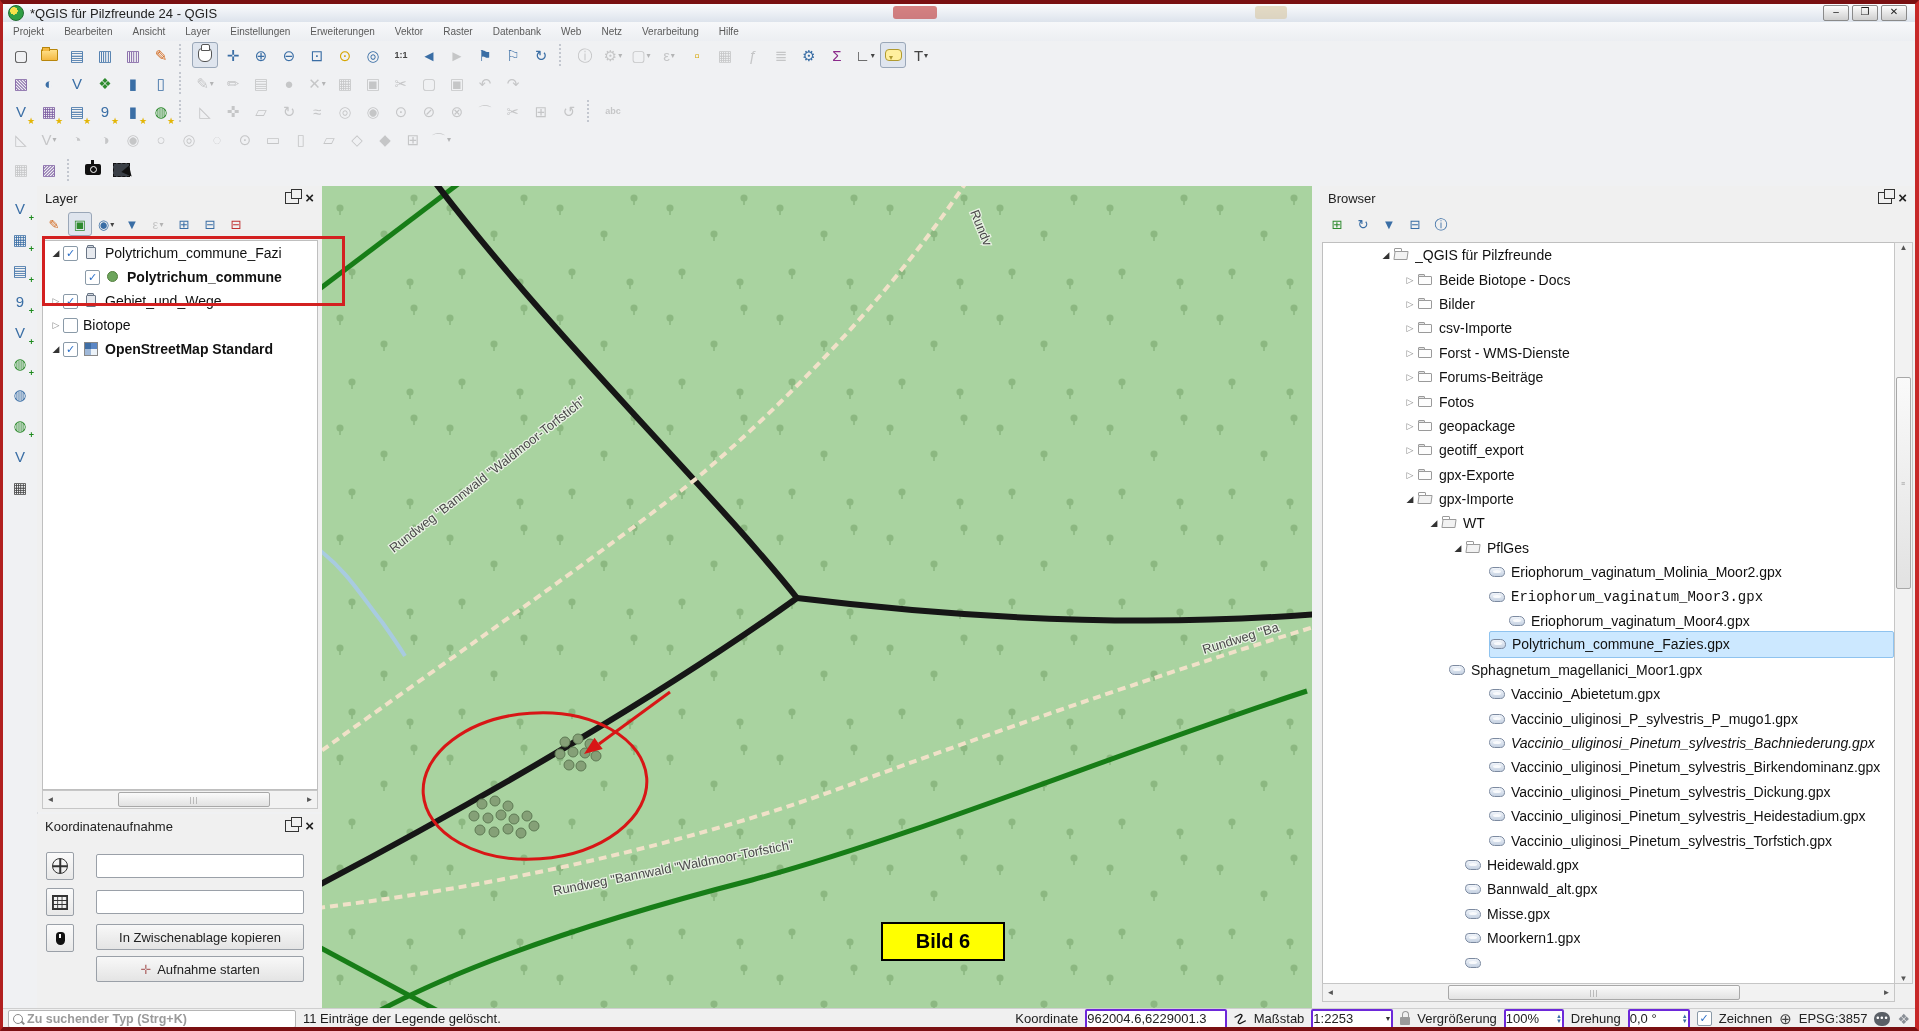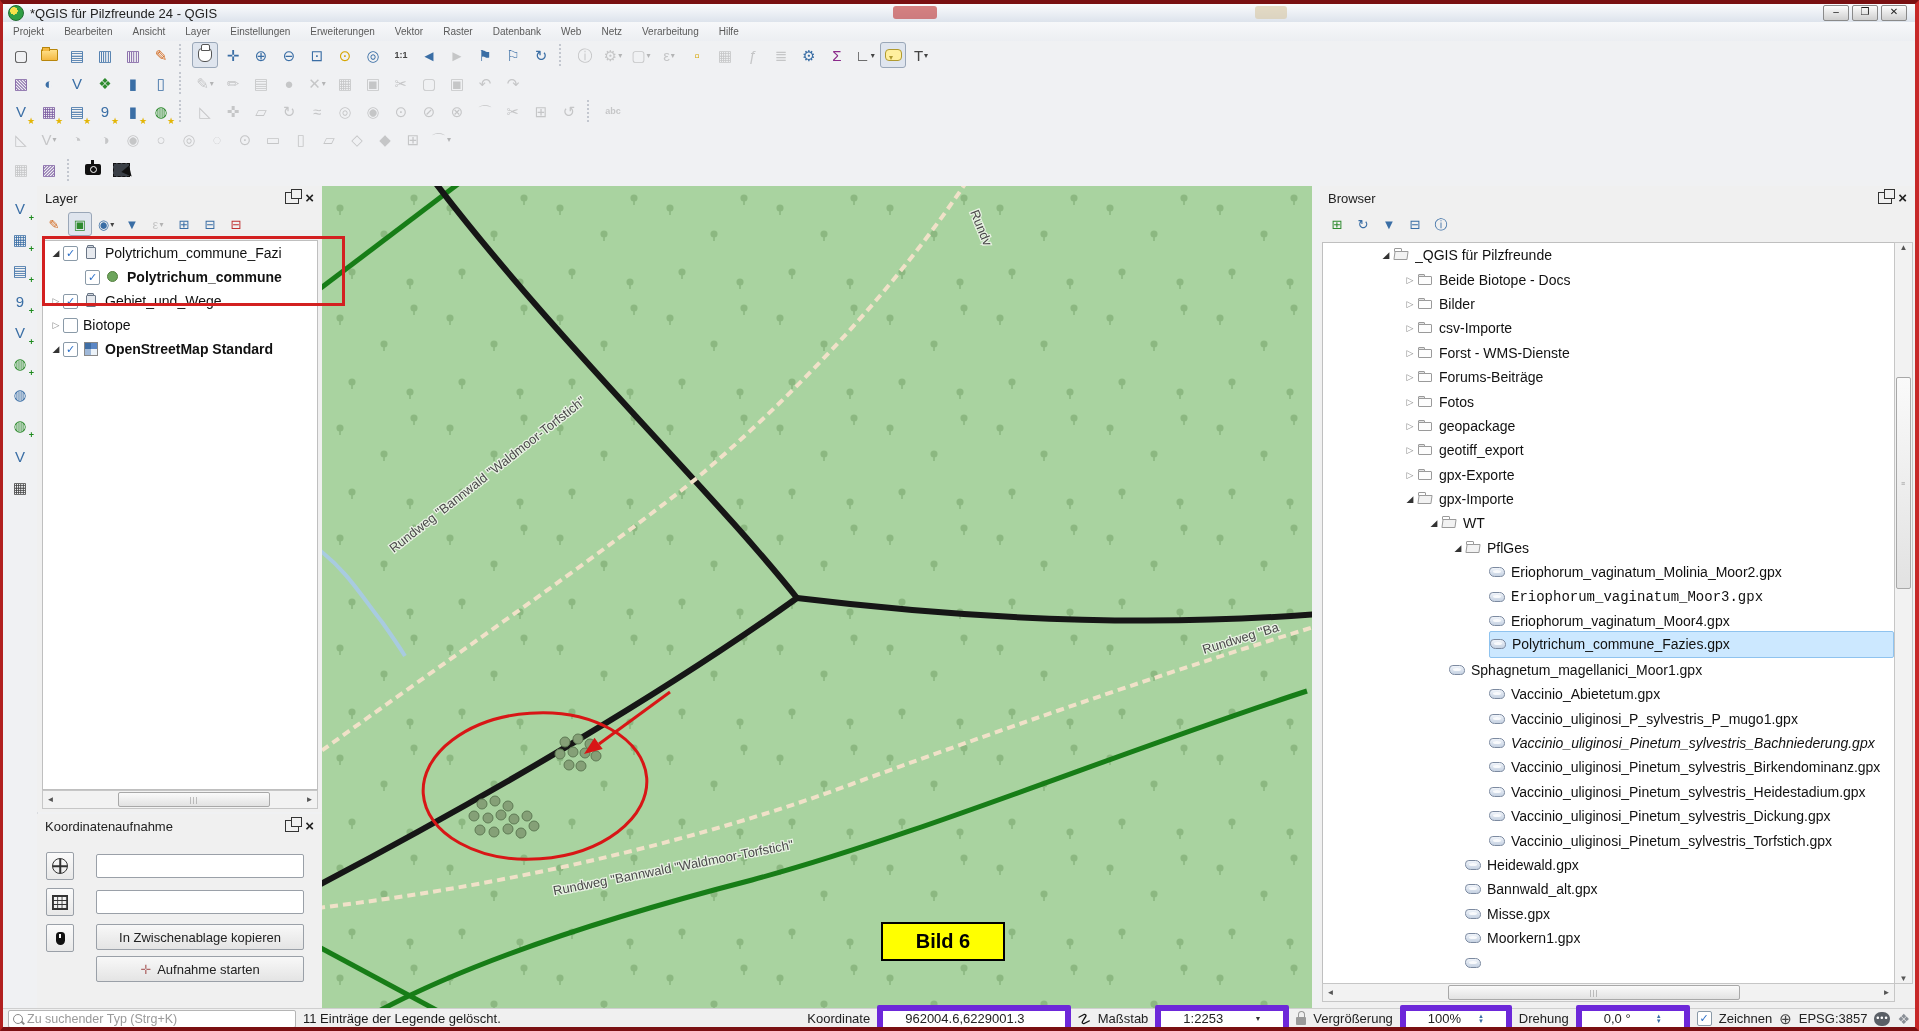--- a/index.html
+++ b/index.html
@@ -107,24 +107,24 @@
        display:flex;align-items:center;justify-content:center;font-size:13px;color:#222;}
   .sqbtn{width:26px;height:26px;background:linear-gradient(#fbfbfb,#e8e8e8);border:1px solid #9aa0a8;border-radius:2px;
          display:flex;align-items:center;justify-content:center;}
   
   #statusbar{left:3px;right:4px;top:1008px;height:19px;background:#f0f0f0;border-top:1px solid #cfcfcf;
              display:flex;align-items:center;padding:0 5px;gap:7px;font-size:13px;}
   #sb-search{width:278px;height:16px;background:#fff;border:1px solid #b5b5b5;border-radius:2px;
              display:flex;align-items:center;padding:0 4px;gap:4px;flex:none;}
   .mag{width:8px;height:8px;border:1.5px solid #888;border-radius:50%;position:relative;flex:none;}
   .mag::after{content:"";position:absolute;left:7px;top:7px;width:4px;height:1.5px;background:#888;transform:rotate(45deg);}
-  #sb-search span{color:#9a9a9a;font-size:12.5px;}
+  #sb-search span{color:#9a9a9a;font-size:12.5px;font-weight:bold;}
   .sb-label{color:#222;flex:none;}
-  .sb-box{background:#fff;border:6px solid #6d28d9;border-radius:2px;height:16px;display:flex;align-items:center;
-          padding:0 22px;flex:none;font-size:13px;}
+  .sb-box{background:#fff;border:2px solid #6d28d9;border-radius:2px;height:16px;display:flex;align-items:center;
+          padding:0 0;flex:none;font-size:13px;}
   .spin{display:flex;flex-direction:column;justify-content:center;margin-left:3px;font-size:6px;color:#3a6ea5;line-height:5px;}
   .sp-lock{width:10px;height:8px;background:#9a9a9a;border-radius:1px;position:relative;margin-top:5px;flex:none;}
   .sp-lock::before{content:"";position:absolute;left:1.5px;top:-6px;width:7px;height:6px;border:1.5px solid #9a9a9a;
                    border-bottom:none;border-radius:4px 4px 0 0;box-sizing:border-box;}
   .sp-chat{width:16px;height:14px;background:#5a5f66;border-radius:7px;color:#fff;font-size:9px;line-height:13px;
            text-align:center;letter-spacing:1px;flex:none;}
   
   #red-rect{left:42px;top:236px;width:297px;height:64px;border:3px solid #d32020;z-index:60;}
   
   .maplbl{font-size:13px;fill:#4a4a4a;stroke:#e9f2e4;stroke-width:2.5px;paint-order:stroke;font-family:"Liberation Sans",sans-serif;}
@@ -816,81 +816,81 @@
           <span class="tlabel">Eriophorum_vaginatum_Molinia_Moor2.gpx</span>
         </span>
       </div>
       <div class="trow" style="padding-left: 152px; height: 24.4px; font-family: Liberation Mono, monospace;">
         <span class="arrow"></span>
         <span class="lblwrap">
           <span class="icn icn-gpx"></span>
           <span class="tlabel">Eriophorum_vaginatum_Moor3.gpx</span>
         </span>
       </div>
+      <div class="trow" style="padding-left: 152px; height: 24.4px; margin-left: 20px;">
+        <span class="arrow"></span>
+        <span class="lblwrap">
+          <span class="icn icn-gpx"></span>
+          <span class="tlabel">Eriophorum_vaginatum_Moor4.gpx</span>
+        </span>
+      </div>
+      <div class="trow" style="padding-left: 152px; height: 24.4px; align-items: flex-end;">
+        <span class="arrow"></span>
+        <span class="lblwrap sel">
+          <span class="icn icn-gpx"></span>
+          <span class="tlabel">Polytrichum_commune_Fazies.gpx</span>
+        </span>
+      </div>
+      <div class="trow" style="padding-left: 112px; height: 24.4px;">
+        <span class="arrow"></span>
+        <span class="lblwrap">
+          <span class="icn icn-gpx"></span>
+          <span class="tlabel">Sphagnetum_magellanici_Moor1.gpx</span>
+        </span>
+      </div>
       <div class="trow" style="padding-left: 152px; height: 24.4px;">
         <span class="arrow"></span>
         <span class="lblwrap">
           <span class="icn icn-gpx"></span>
-          <span class="tlabel">Eriophorum_vaginatum_Moor4.gpx</span>
-        </span>
-      </div>
-      <div class="trow" style="padding-left: 152px; height: 24.4px; align-items: flex-end;">
-        <span class="arrow"></span>
-        <span class="lblwrap sel">
-          <span class="icn icn-gpx"></span>
-          <span class="tlabel">Polytrichum_commune_Fazies.gpx</span>
-        </span>
-      </div>
-      <div class="trow" style="padding-left: 112px; height: 24.4px;">
-        <span class="arrow"></span>
-        <span class="lblwrap">
-          <span class="icn icn-gpx"></span>
-          <span class="tlabel">Sphagnetum_magellanici_Moor1.gpx</span>
+          <span class="tlabel">Vaccinio_Abietetum.gpx</span>
         </span>
       </div>
       <div class="trow" style="padding-left: 152px; height: 24.4px;">
         <span class="arrow"></span>
         <span class="lblwrap">
           <span class="icn icn-gpx"></span>
-          <span class="tlabel">Vaccinio_Abietetum.gpx</span>
+          <span class="tlabel">Vaccinio_uliginosi_P_sylvestris_P_mugo1.gpx</span>
+        </span>
+      </div>
+      <div class="trow" style="padding-left: 152px; height: 24.4px; font-style: italic;">
+        <span class="arrow"></span>
+        <span class="lblwrap">
+          <span class="icn icn-gpx"></span>
+          <span class="tlabel">Vaccinio_uliginosi_Pinetum_sylvestris_Bachniederung.gpx</span>
         </span>
       </div>
       <div class="trow" style="padding-left: 152px; height: 24.4px;">
         <span class="arrow"></span>
         <span class="lblwrap">
           <span class="icn icn-gpx"></span>
-          <span class="tlabel">Vaccinio_uliginosi_P_sylvestris_P_mugo1.gpx</span>
-        </span>
-      </div>
-      <div class="trow" style="padding-left: 152px; height: 24.4px; font-style: italic;">
-        <span class="arrow"></span>
-        <span class="lblwrap">
-          <span class="icn icn-gpx"></span>
-          <span class="tlabel">Vaccinio_uliginosi_Pinetum_sylvestris_Bachniederung.gpx</span>
+          <span class="tlabel">Vaccinio_uliginosi_Pinetum_sylvestris_Birkendominanz.gpx</span>
         </span>
       </div>
       <div class="trow" style="padding-left: 152px; height: 24.4px;">
         <span class="arrow"></span>
         <span class="lblwrap">
           <span class="icn icn-gpx"></span>
-          <span class="tlabel">Vaccinio_uliginosi_Pinetum_sylvestris_Birkendominanz.gpx</span>
+          <span class="tlabel">Vaccinio_uliginosi_Pinetum_sylvestris_Dickung.gpx</span>
         </span>
       </div>
       <div class="trow" style="padding-left: 152px; height: 24.4px;">
         <span class="arrow"></span>
         <span class="lblwrap">
           <span class="icn icn-gpx"></span>
           <span class="tlabel">Vaccinio_uliginosi_Pinetum_sylvestris_Heidestadium.gpx</span>
-        </span>
-      </div>
-      <div class="trow" style="padding-left: 152px; height: 24.4px;">
-        <span class="arrow"></span>
-        <span class="lblwrap">
-          <span class="icn icn-gpx"></span>
-          <span class="tlabel">Vaccinio_uliginosi_Pinetum_sylvestris_Dickung.gpx</span>
         </span>
       </div>
       <div class="trow" style="padding-left: 152px; height: 24.4px;">
         <span class="arrow"></span>
         <span class="lblwrap">
           <span class="icn icn-gpx"></span>
           <span class="tlabel">Vaccinio_uliginosi_Pinetum_sylvestris_Torfstich.gpx</span>
         </span>
       </div>
       <div class="trow" style="padding-left: 128px; height: 24.4px;">

